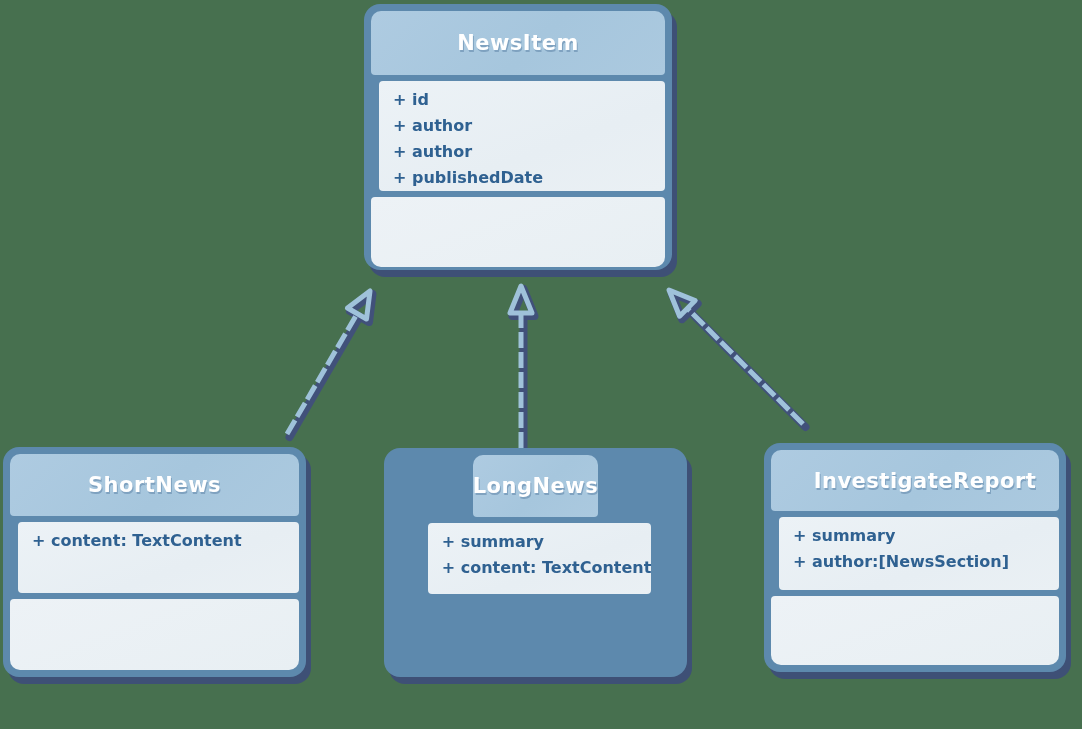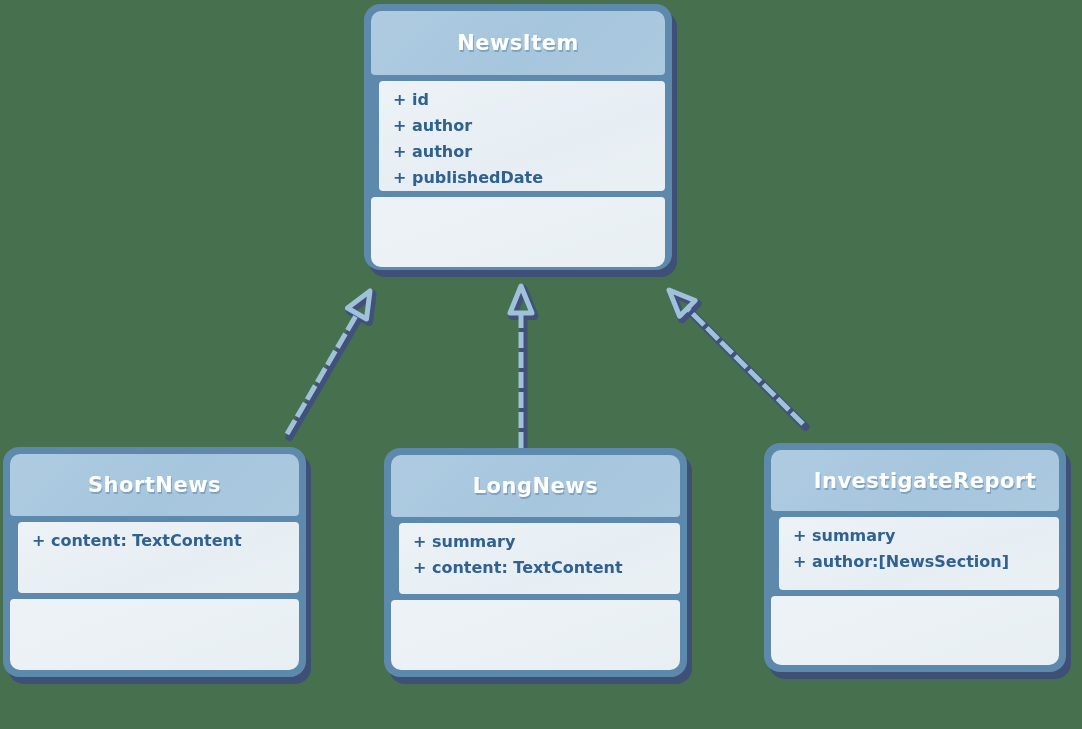--- a/index.html
+++ b/index.html
@@ -64,21 +64,21 @@
   }
   
   #box-newsitem        { left: 364px; top: 4px;   width: 308px; height: 266px; }
   #box-newsitem .class-header { height: 64px; }
   #box-newsitem .class-methods { height: 70px; }
 
   #box-shortnews       { left: 3px;   top: 447px; width: 303px; height: 230px; }
   #box-shortnews .class-header { height: 62px; }
   #box-shortnews .class-methods { height: 71px; }
 
-  #box-longnews        { left: 384px; top: 448px; width: 303px; height: 229px; }
+  #box-longnews        { left: 384px; top: 448px; width: 303px; height: 229px; align-items: center; }
   #box-longnews .class-header { height: 62px; }
   #box-longnews .class-methods { height: 70px; }
 
   #box-investigatereport { left: 764px; top: 443px; width: 302px; height: 229px; }
   #box-investigatereport .class-header { height: 61px; padding-left: 20px; }
   #box-investigatereport .class-methods { height: 69px; }
 
   
   #arrows {
     position: absolute;

